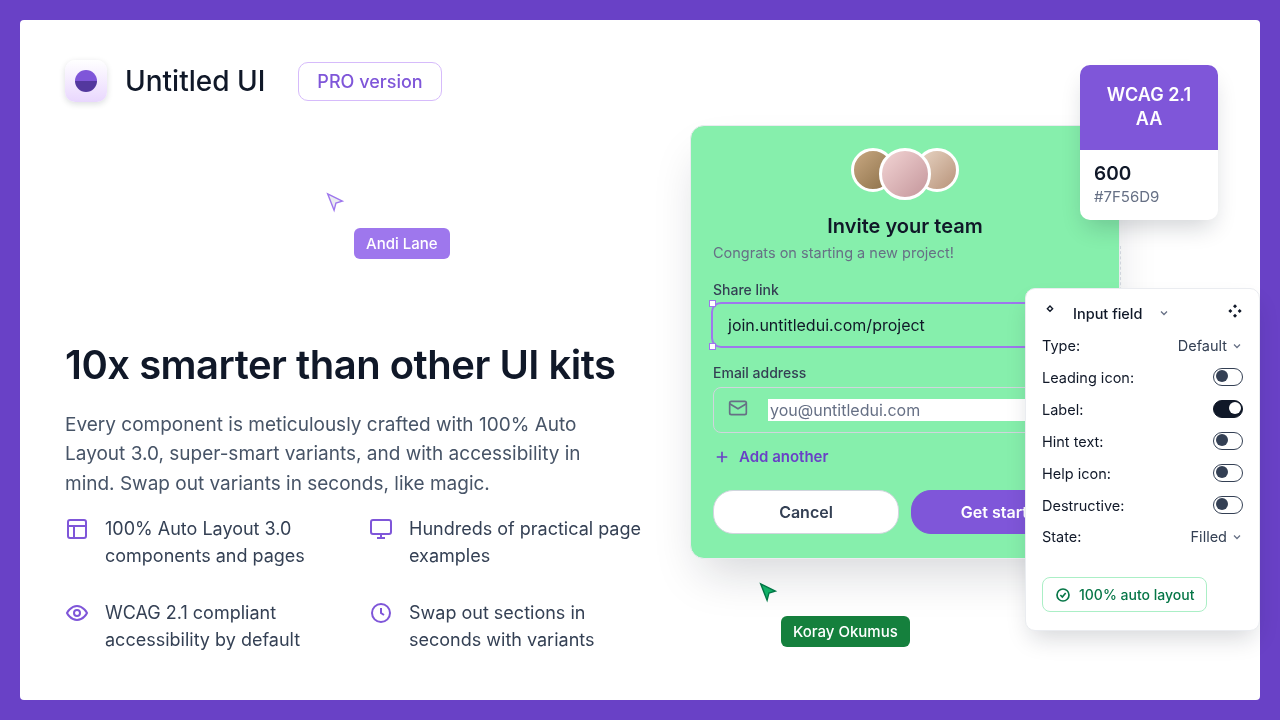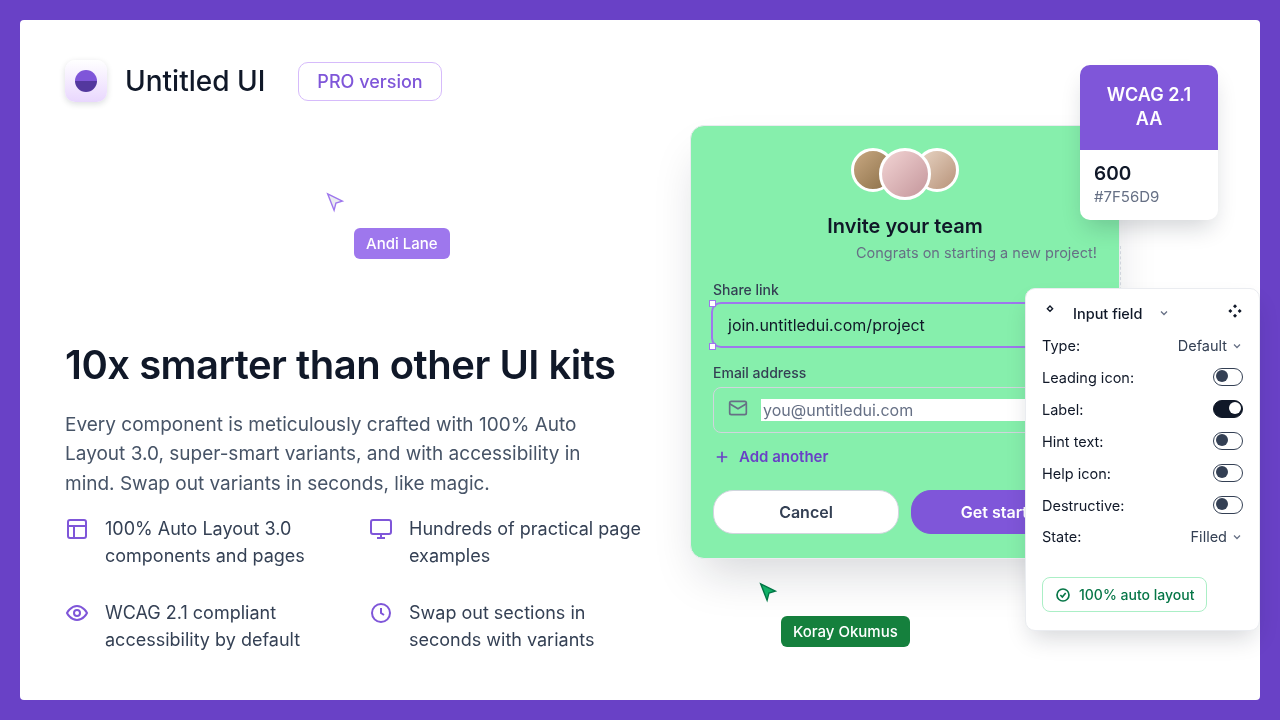--- a/index.html
+++ b/index.html
@@ -43,27 +43,27 @@
   .koray{left:737px;top:562px;} .koray .cursor-label{left:24px;top:34px;background:var(--green);}
 
   
   .modal{position:absolute;left:670px;top:105px;width:430px;background:#86efac;border:1px solid #EAECF0;border-radius:14px;box-shadow:0 24px 48px -12px rgba(16,24,40,.18);padding:22px 22px 24px;}
   .avatars{display:flex;justify-content:center;margin-bottom:14px;}
   .av{width:44px;height:44px;border-radius:50%;border:3px solid #fff;margin:0 -8px;}
   .av1{background:linear-gradient(135deg,#C8A882,#8B6F47);}
   .av2{background:linear-gradient(135deg,#F2D4D4,#C4969B);width:52px;height:52px;z-index:1;}
   .av3{background:linear-gradient(135deg,#E8D5C4,#B8937A);}
   .modal h3{margin:0;text-align:center;font-size:20px;font-weight:600;color:var(--text);}
-  .modal .sub{margin:6px 0 20px;text-align:right;font-size:14.5px;color:var(--text3);}
+  .modal .sub{margin:6px 0 20px;text-align:left;font-size:14.5px;color:var(--text3);}
   .fld-label{font-size:14px;font-weight:500;color:#344054;margin-bottom:6px;}
   .input{width:100%;border:1px solid var(--border);border-radius:8px;padding:10px 14px;font-size:16px;color:var(--text);}
   .input.sel{outline:2px solid #9E77ED;border-color:transparent;position:relative;}
   .sel-handle{position:absolute;width:7px;height:7px;border:1.5px solid #9E77ED;background:#fff;}
   .email-row{margin-top:18px;}
-  .email-input{display:flex;align-items:center;gap:13px;border:1px solid var(--border);border-radius:8px;padding:10px 14px;}
+  .email-input{display:flex;align-items:center;gap:20px;border:1px solid var(--border);border-radius:8px;padding:10px 14px;}
   .email-input input{border:none;outline:none;font-size:16px;flex:1;}
   .email-input input::placeholder{color:var(--text3);}
   .mail-ico{color:var(--text3);}
   .add{margin-top:14px;display:flex;align-items:center;gap:8px;color:#6941C6;font-size:15px;font-weight:600;}
   .btns{margin-top:24px;display:flex;gap:12px;}
   .btn{flex:1;padding:11px;border-radius:20px;font-size:16px;font-weight:600;text-align:center;border:1px solid var(--border);background:#fff;color:#344054;}
   .btn.pri{background:var(--purple);border-color:var(--purple);color:#fff;}
 
   
   .wcag{position:absolute;left:1060px;top:45px;width:138px;border-radius:10px;box-shadow:0 12px 24px -6px rgba(16,24,40,.2);overflow:hidden;background:#fff;}

